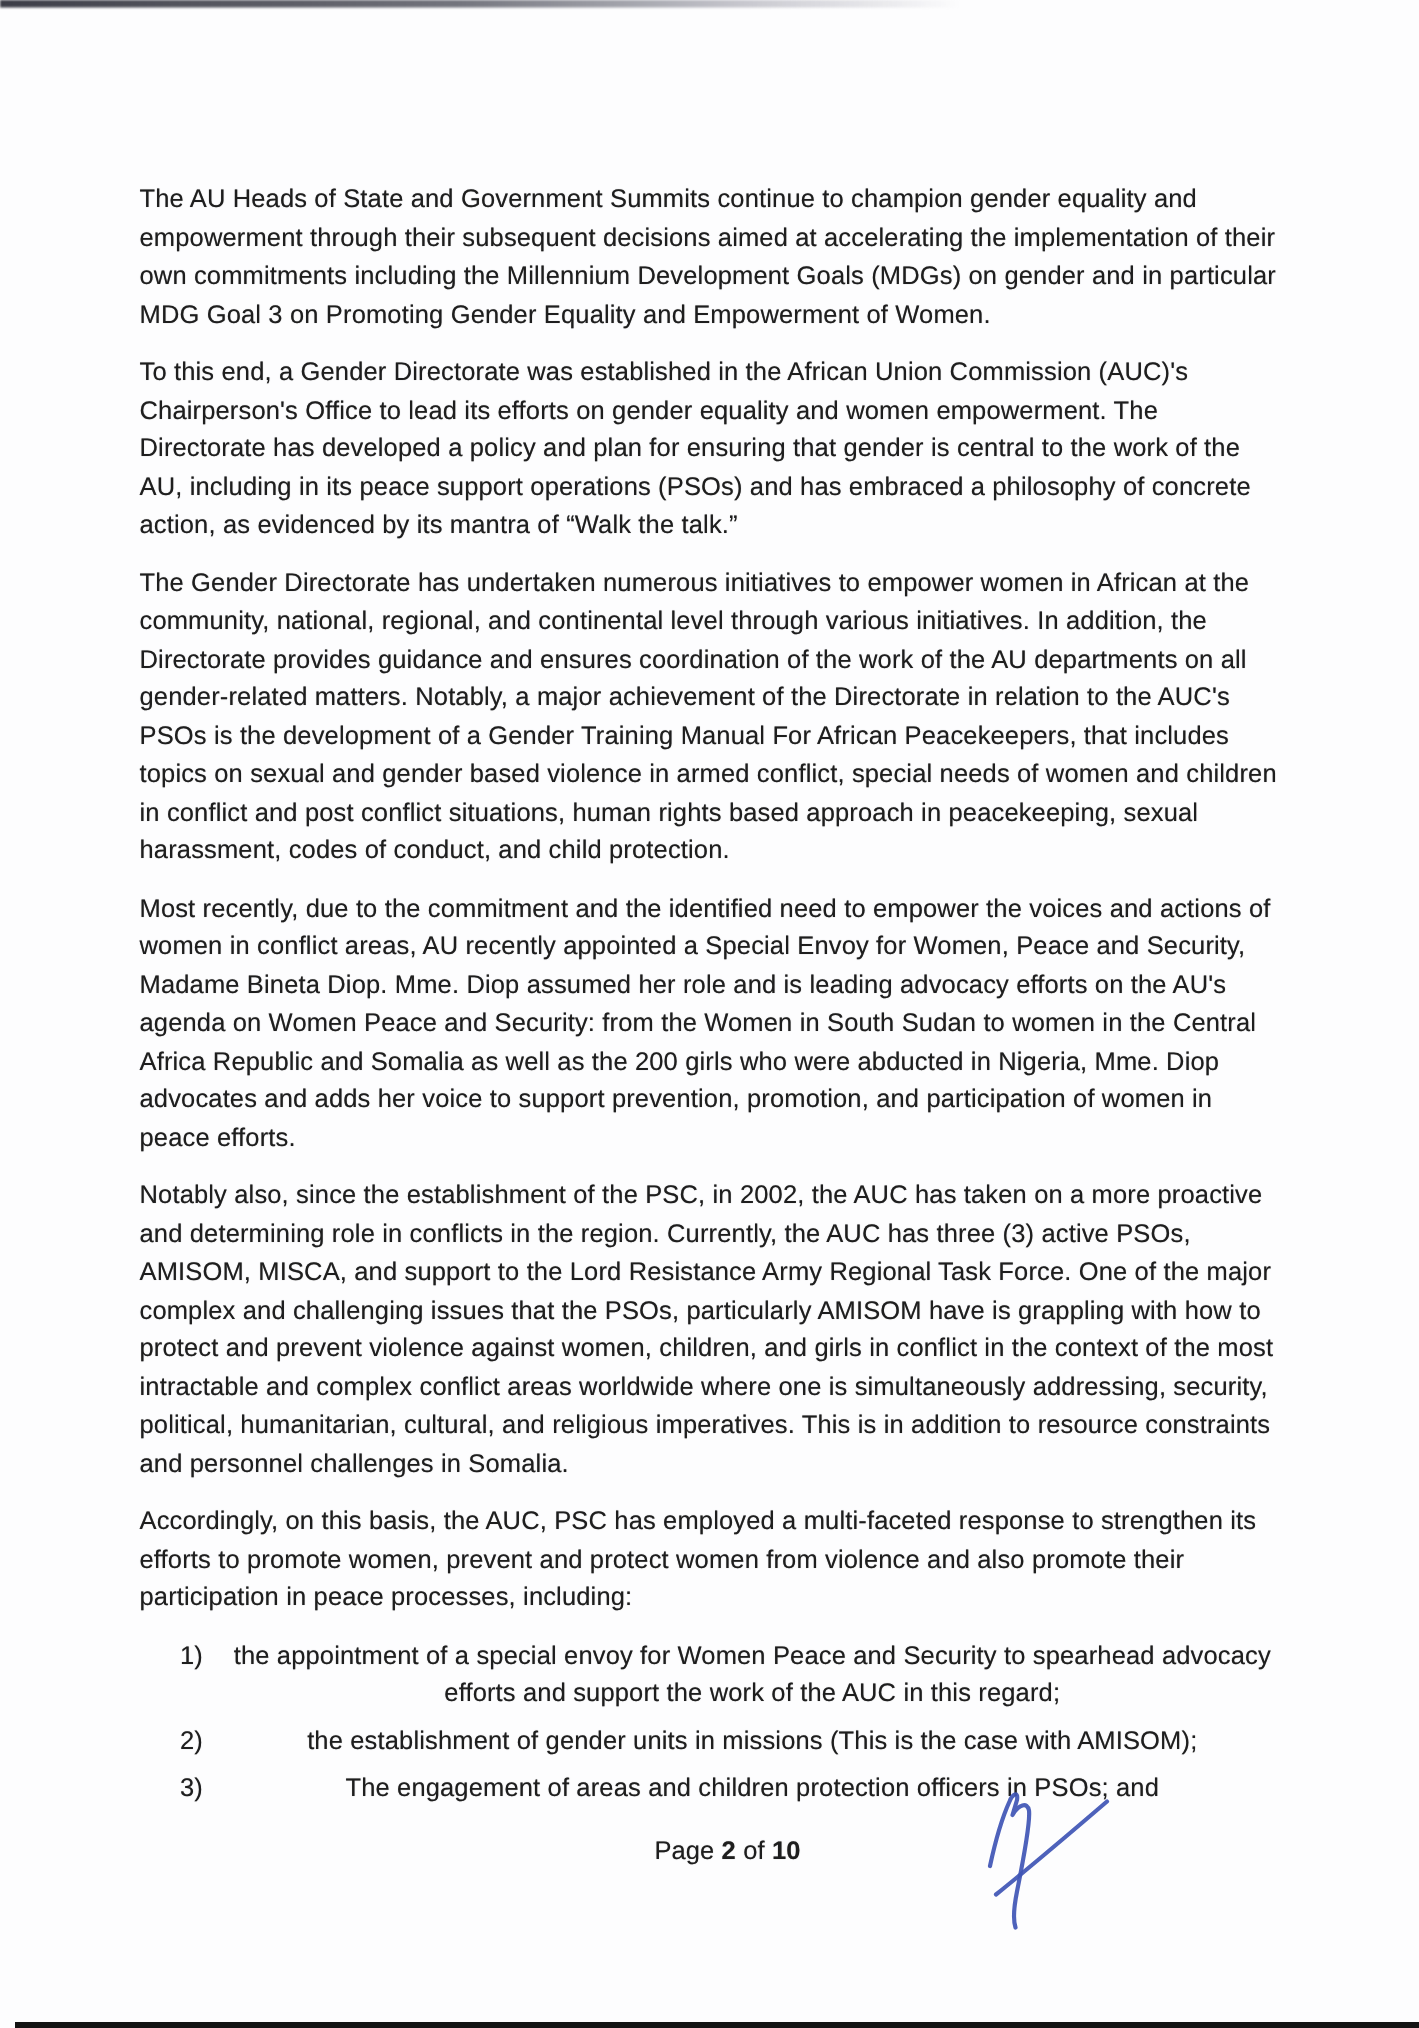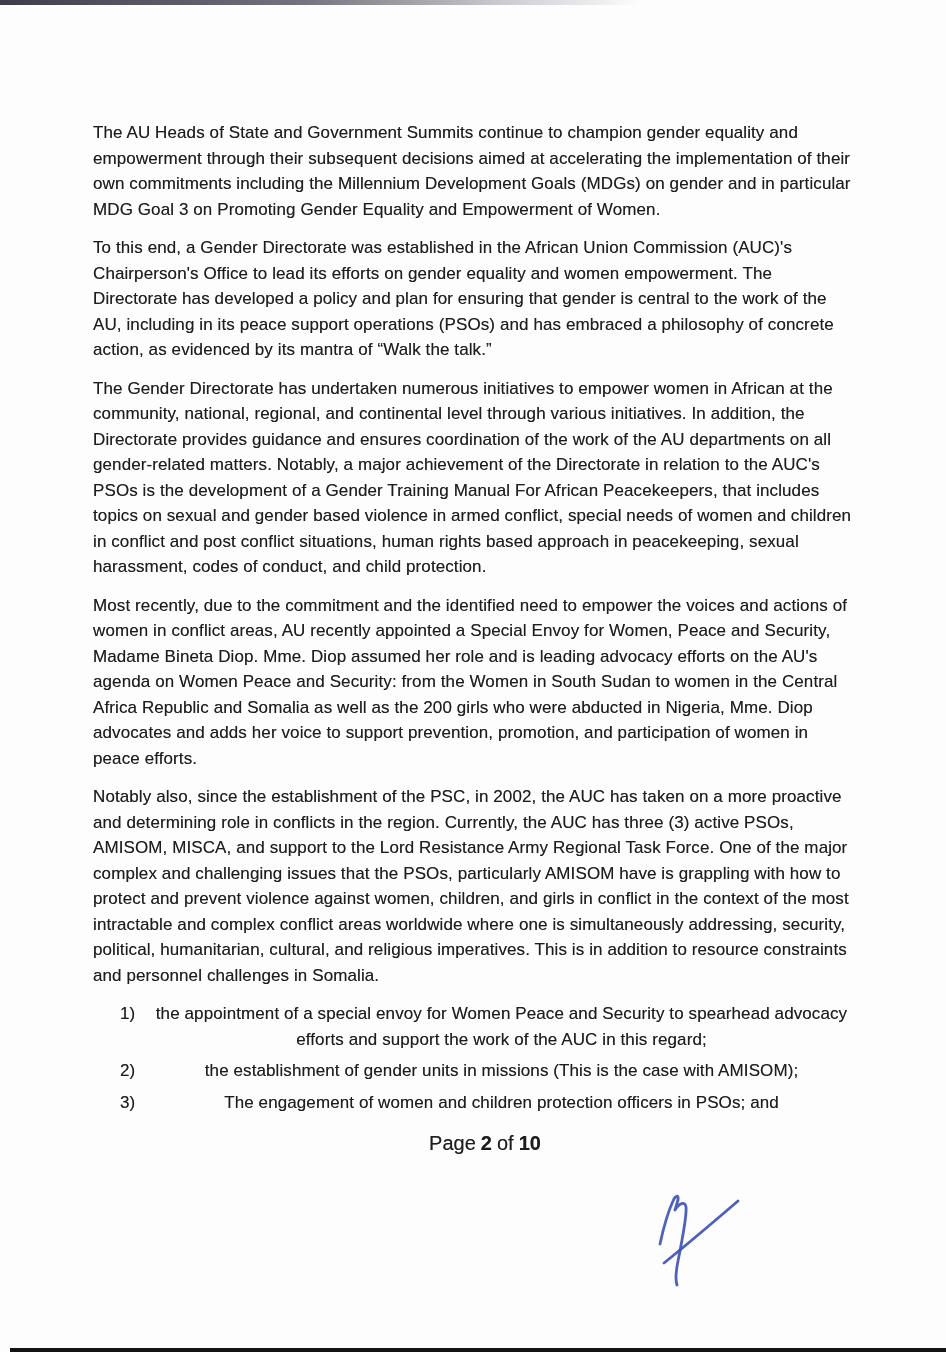--- a/index.html
+++ b/index.html
@@ -57,21 +57,21 @@
     flex: 0 0 28px;
   }
   .list-item .li-text {
     flex: 1;
     text-align: center;
   }
   .footer {
     margin-top: 16px;
     text-align: center;
     padding-left: 22px;
-    font-size: 20px;
+    font-size: 17px;
     line-height: 25px;
     text-shadow: 0 0 0.5px rgba(20,20,20,0.55);
   }
   .footer span { display: inline-block; margin: 0 2.5px; }
   .footer .bold { font-weight: 700; }
   .signature {
     position: absolute;
     left: 652px;
     top: 1186px;
     width: 95px;
@@ -90,33 +90,34 @@
 <body>
 
 <div class="scan-top-smudge"></div>
 
 <main class="page-body">
   <p class="para">The AU Heads of State and Government Summits continue to champion gender equality and empowerment through their subsequent decisions aimed at accelerating the implementation of their own commitments including the Millennium Development Goals (MDGs) on gender and in particular MDG Goal 3 on Promoting Gender Equality and Empowerment of Women.</p>
   <p class="para">To this end, a Gender Directorate was established in the African Union Commission (AUC)'s Chairperson's Office to lead its efforts on gender equality and women empowerment. The Directorate has developed a policy and plan for ensuring that gender is central to the work of the AU, including in its peace support operations (PSOs) and has embraced a philosophy of concrete action, as evidenced by its mantra of “Walk the talk.”</p>
   <p class="para">The Gender Directorate has undertaken numerous initiatives to empower women in African at the community, national, regional, and continental level through various initiatives. In addition, the Directorate provides guidance and ensures coordination of the work of the AU departments on all gender-related matters. Notably, a major achievement of the Directorate in relation to the AUC's PSOs is the development of a Gender Training Manual For African Peacekeepers, that includes topics on sexual and gender based violence in armed conflict, special needs of women and children in conflict and post conflict situations, human rights based approach in peacekeeping, sexual harassment, codes of conduct, and child protection.</p>
   <p class="para">Most recently, due to the commitment and the identified need to empower the voices and actions of women in conflict areas, AU recently appointed a Special Envoy for Women, Peace and Security, Madame Bineta Diop. Mme. Diop assumed her role and is leading advocacy efforts on the AU's agenda on Women Peace and Security: from the Women in South Sudan to women in the Central Africa Republic and Somalia as well as the 200 girls who were abducted in Nigeria, Mme. Diop advocates and adds her voice to support prevention, promotion, and participation of women in peace efforts.</p>
   <p class="para">Notably also, since the establishment of the PSC, in 2002, the AUC has taken on a more proactive and determining role in conflicts in the region. Currently, the AUC has three (3) active PSOs, AMISOM, MISCA, and support to the Lord Resistance Army Regional Task Force. One of the major complex and challenging issues that the PSOs, particularly AMISOM have is grappling with how to protect and prevent violence against women, children, and girls in conflict in the context of the most intractable and complex conflict areas worldwide where one is simultaneously addressing, security, political, humanitarian, cultural, and religious imperatives. This is in addition to resource constraints and personnel challenges in Somalia.</p>
+  <p class="para">Accordingly, on this basis, the AUC, PSC has employed a multi-faceted response to strengthen its efforts to promote women, prevent and protect women from violence and also promote their participation in peace processes, including:</p>
 
   <ol class="list">
     <li class="list-item">
       <span class="num">1)</span>
       <span class="li-text">the appointment of a special envoy for Women Peace and Security to spearhead advocacy efforts and support the work of the AUC in this regard;</span>
     </li>
     <li class="list-item">
       <span class="num">2)</span>
       <span class="li-text">the establishment of gender units in missions (This is the case with AMISOM);</span>
     </li>
     <li class="list-item">
       <span class="num">3)</span>
-      <span class="li-text">The engagement of women and children protection officers in PSOs; and</span>
+      <span class="li-text">The engagement of areas and children protection officers in PSOs; and</span>
     </li>
   </ol>
 
   <div class="footer">
     <span>Page</span><span class="bold">2</span><span>of</span><span class="bold">10</span>
   </div>
 </main>
 
 <svg class="signature" viewBox="0 0 95 112" xmlns="http://www.w3.org/2000/svg">
   <path d="M 8 58

